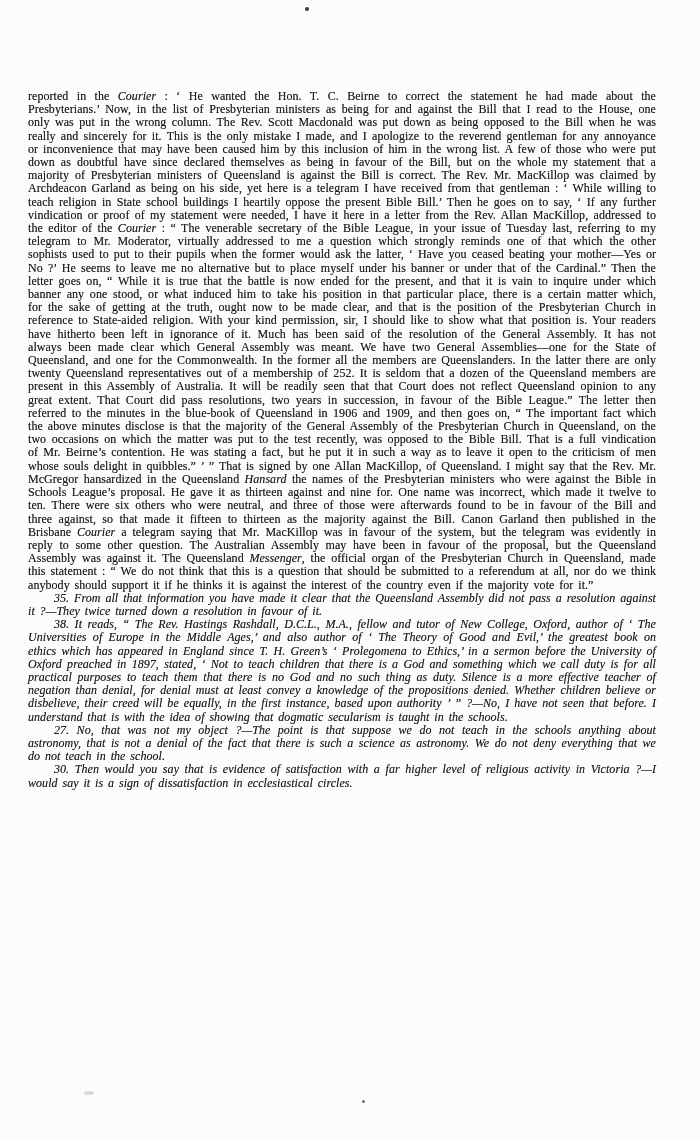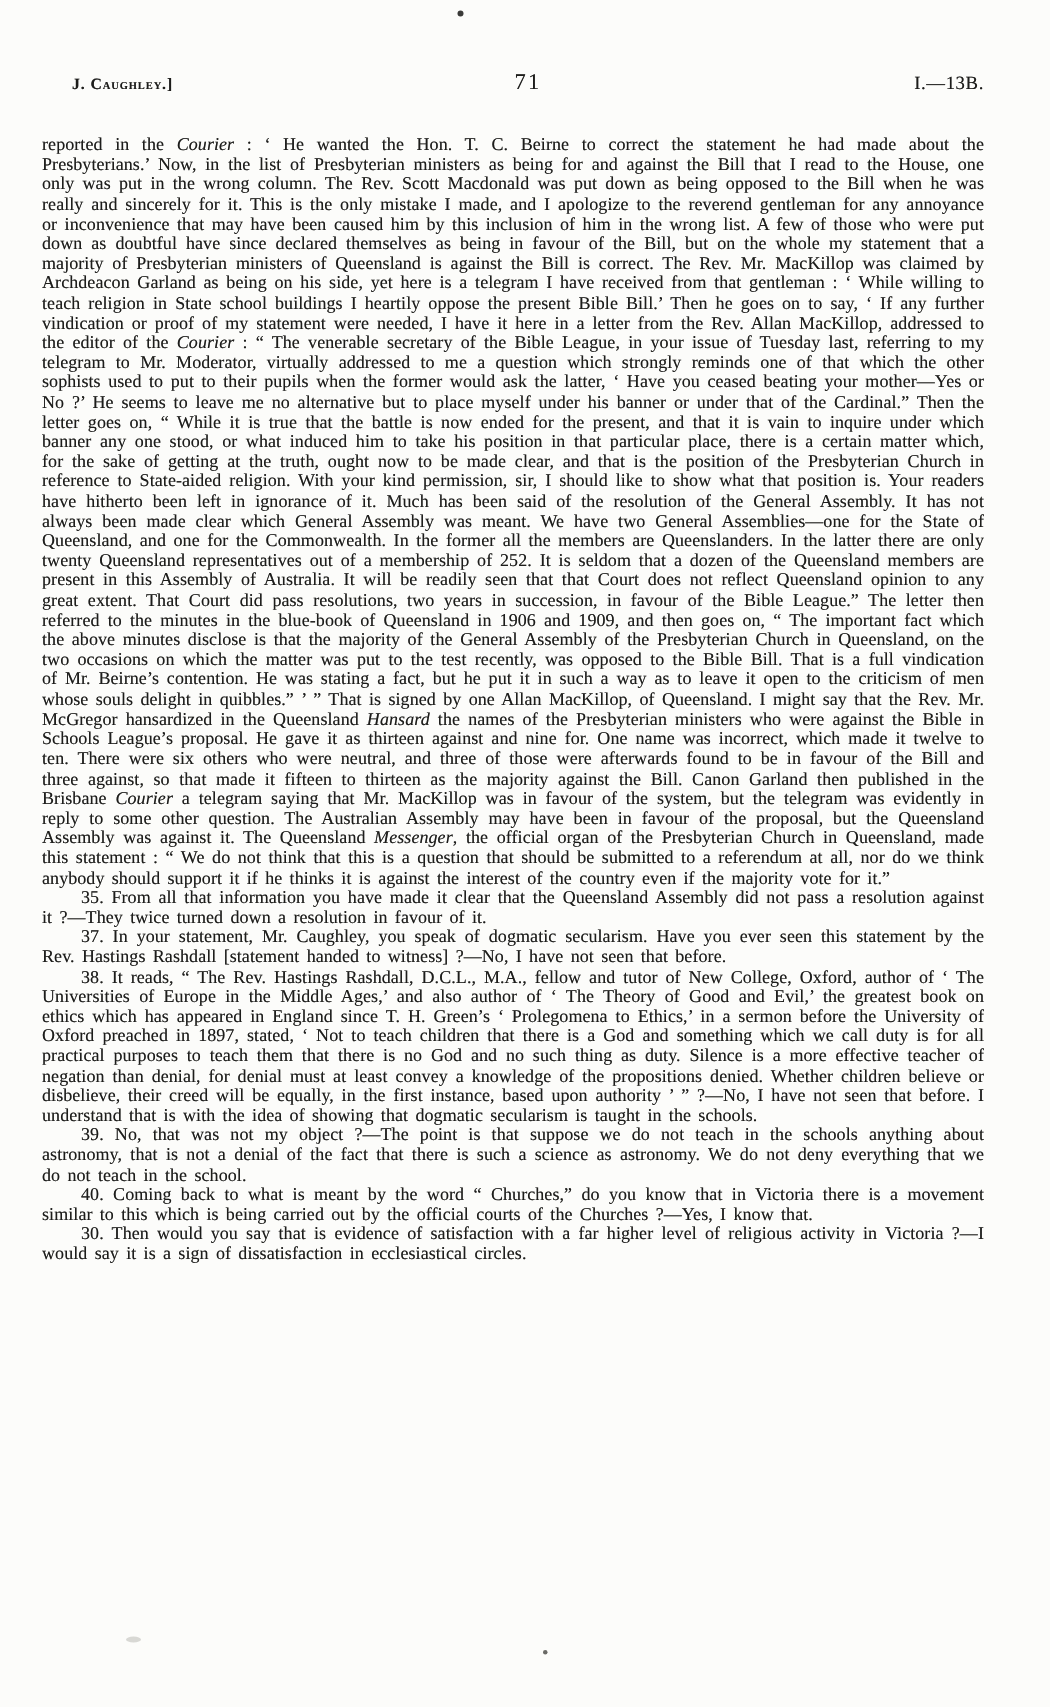--- a/index.html
+++ b/index.html
@@ -16,44 +16,37 @@
   .witness{flex:1;font-size:10.5px;font-weight:bold;font-variant:small-caps;letter-spacing:.6px;}
   .page-num{font-size:15px;letter-spacing:1.5px;}
   .paper-ref{flex:1;text-align:right;font-size:12.5px;letter-spacing:.4px;}
   .body-text{
     position:absolute;top:90px;left:28px;width:628px;
     font-size:12px;line-height:13.2px;text-align:justify;
     word-spacing:1.8px;letter-spacing:.05px;
     text-shadow:0 0 .35px rgba(25,25,25,.55);
   }
   .para{margin:0;}
-  .para.indent{text-indent:26px;}
+  .para.indent{text-indent:26px;font-style:italic;}
   .para em{font-style:italic;}
   .scan-dot{position:absolute;border-radius:50%;}
   .scan-dot.top{left:305px;top:7px;width:4px;height:4px;background:#3a3a38;}
   .scan-dot.bottom{left:362px;top:1100px;width:3px;height:3px;background:#6a6a66;}
   .scan-smudge{position:absolute;left:84px;top:1091px;width:10px;height:4px;background:#d8d8d4;border-radius:50%;}
 </style>
 </head>
 <body>
 
 <div class="page">
   <div class="scan-dot top"></div>
 
-  <header class="page-header">
-    <span class="witness">J. Caughley.]</span>
-    <span class="page-num">71</span>
-    <span class="paper-ref">I.—13B.</span>
-  </header>
 
   <main class="body-text">
       <p class="para"><span>reported in the </span><em>Courier</em><span> : ‘ He wanted the Hon. T. C. Beirne to correct the statement he had made about the Presbyterians.’ Now, in the list of Presbyterian ministers as being for and against the Bill that I read to the House, one only was put in the wrong column. The Rev. Scott Macdonald was put down as being opposed to the Bill when he was really and sincerely for it. This is the only mistake I made, and I apologize to the reverend gentleman for any annoyance or inconvenience that may have been caused him by this inclusion of him in the wrong list. A few of those who were put down as doubtful have since declared themselves as being in favour of the Bill, but on the whole my statement that a majority of Presbyterian ministers of Queensland is against the Bill is correct. The Rev. Mr. MacKillop was claimed by Archdeacon Garland as being on his side, yet here is a telegram I have received from that gentleman : ‘ While willing to teach religion in State school buildings I heartily oppose the present Bible Bill.’ Then he goes on to say, ‘ If any further vindication or proof of my statement were needed, I have it here in a letter from the Rev. Allan MacKillop, addressed to the editor of the </span><em>Courier</em><span> : “ The venerable secretary of the Bible League, in your issue of Tuesday last, referring to my telegram to Mr. Moderator, virtually addressed to me a question which strongly reminds one of that which the other sophists used to put to their pupils when the former would ask the latter, ‘ Have you ceased beating your mother—Yes or No ?’ He seems to leave me no alternative but to place myself under his banner or under that of the Cardinal.” Then the letter goes on, “ While it is true that the battle is now ended for the present, and that it is vain to inquire under which banner any one stood, or what induced him to take his position in that particular place, there is a certain matter which, for the sake of getting at the truth, ought now to be made clear, and that is the position of the Presbyterian Church in reference to State-aided religion. With your kind permission, sir, I should like to show what that position is. Your readers have hitherto been left in ignorance of it. Much has been said of the resolution of the General Assembly. It has not always been made clear which General Assembly was meant. We have two General Assemblies—one for the State of Queensland, and one for the Commonwealth. In the former all the members are Queenslanders. In the latter there are only twenty Queensland representatives out of a membership of 252. It is seldom that a dozen of the Queensland members are present in this Assembly of Australia. It will be readily seen that that Court does not reflect Queensland opinion to any great extent. That Court did pass resolutions, two years in succession, in favour of the Bible League.” The letter then referred to the minutes in the blue-book of Queensland in 1906 and 1909, and then goes on, “ The important fact which the above minutes disclose is that the majority of the General Assembly of the Presbyterian Church in Queensland, on the two occasions on which the matter was put to the test recently, was opposed to the Bible Bill. That is a full vindication of Mr. Beirne’s contention. He was stating a fact, but he put it in such a way as to leave it open to the criticism of men whose souls delight in quibbles.” ’ ” That is signed by one Allan MacKillop, of Queensland. I might say that the Rev. Mr. McGregor hansardized in the Queensland </span><em>Hansard</em><span> the names of the Presbyterian ministers who were against the Bible in Schools League’s proposal. He gave it as thirteen against and nine for. One name was incorrect, which made it twelve to ten. There were six others who were neutral, and three of those were afterwards found to be in favour of the Bill and three against, so that made it fifteen to thirteen as the majority against the Bill. Canon Garland then published in the Brisbane </span><em>Courier</em><span> a telegram saying that Mr. MacKillop was in favour of the system, but the telegram was evidently in reply to some other question. The Australian Assembly may have been in favour of the proposal, but the Queensland Assembly was against it. The Queensland </span><em>Messenger</em><span>, the official organ of the Presbyterian Church in Queensland, made this statement : “ We do not think that this is a question that should be submitted to a referendum at all, nor do we think anybody should support it if he thinks it is against the interest of the country even if the majority vote for it.”</span></p>
       <p class="para indent"><span>35. From all that information you have made it clear that the Queensland Assembly did not pass a resolution against it ?—They twice turned down a resolution in favour of it.</span></p>
-      <p class="para indent"><span>37. In your statement, Mr. Caughley, you speak of dogmatic secularism. Have you ever seen this statement by the Rev. Hastings Rashdall [statement handed to witness] ?—No, I have not seen that before.</span></p>
       <p class="para indent"><span>38. It reads, “ The Rev. Hastings Rashdall, D.C.L., M.A., fellow and tutor of New College, Oxford, author of ‘ The Universities of Europe in the Middle Ages,’ and also author of ‘ The Theory of Good and Evil,’ the greatest book on ethics which has appeared in England since T. H. Green’s ‘ Prolegomena to Ethics,’ in a sermon before the University of Oxford preached in 1897, stated, ‘ Not to teach children that there is a God and something which we call duty is for all practical purposes to teach them that there is no God and no such thing as duty. Silence is a more effective teacher of negation than denial, for denial must at least convey a knowledge of the propositions denied. Whether children believe or disbelieve, their creed will be equally, in the first instance, based upon authority ’ ” ?—No, I have not seen that before. I understand that is with the idea of showing that dogmatic secularism is taught in the schools.</span></p>
-      <p class="para indent"><span>39. No, that was not my object ?—The point is that suppose we do not teach in the schools anything about astronomy, that is not a denial of the fact that there is such a science as astronomy. We do not deny everything that we do not teach in the school.</span></p>
-      <p class="para indent"><span>40. Coming back to what is meant by the word “ Churches,” do you know that in Victoria there is a movement similar to this which is being carried out by the official courts of the Churches ?—Yes, I know that.</span></p>
+      <p class="para indent"><span>27. No, that was not my object ?—The point is that suppose we do not teach in the schools anything about astronomy, that is not a denial of the fact that there is such a science as astronomy. We do not deny everything that we do not teach in the school.</span></p>
       <p class="para indent"><span>30. Then would you say that is evidence of satisfaction with a far higher level of religious activity in Victoria ?—I would say it is a sign of dissatisfaction in ecclesiastical circles.</span></p>
     </main>
 
   <div class="scan-smudge"></div>
   <div class="scan-dot bottom"></div>
 </div>
 
 </body></html>

